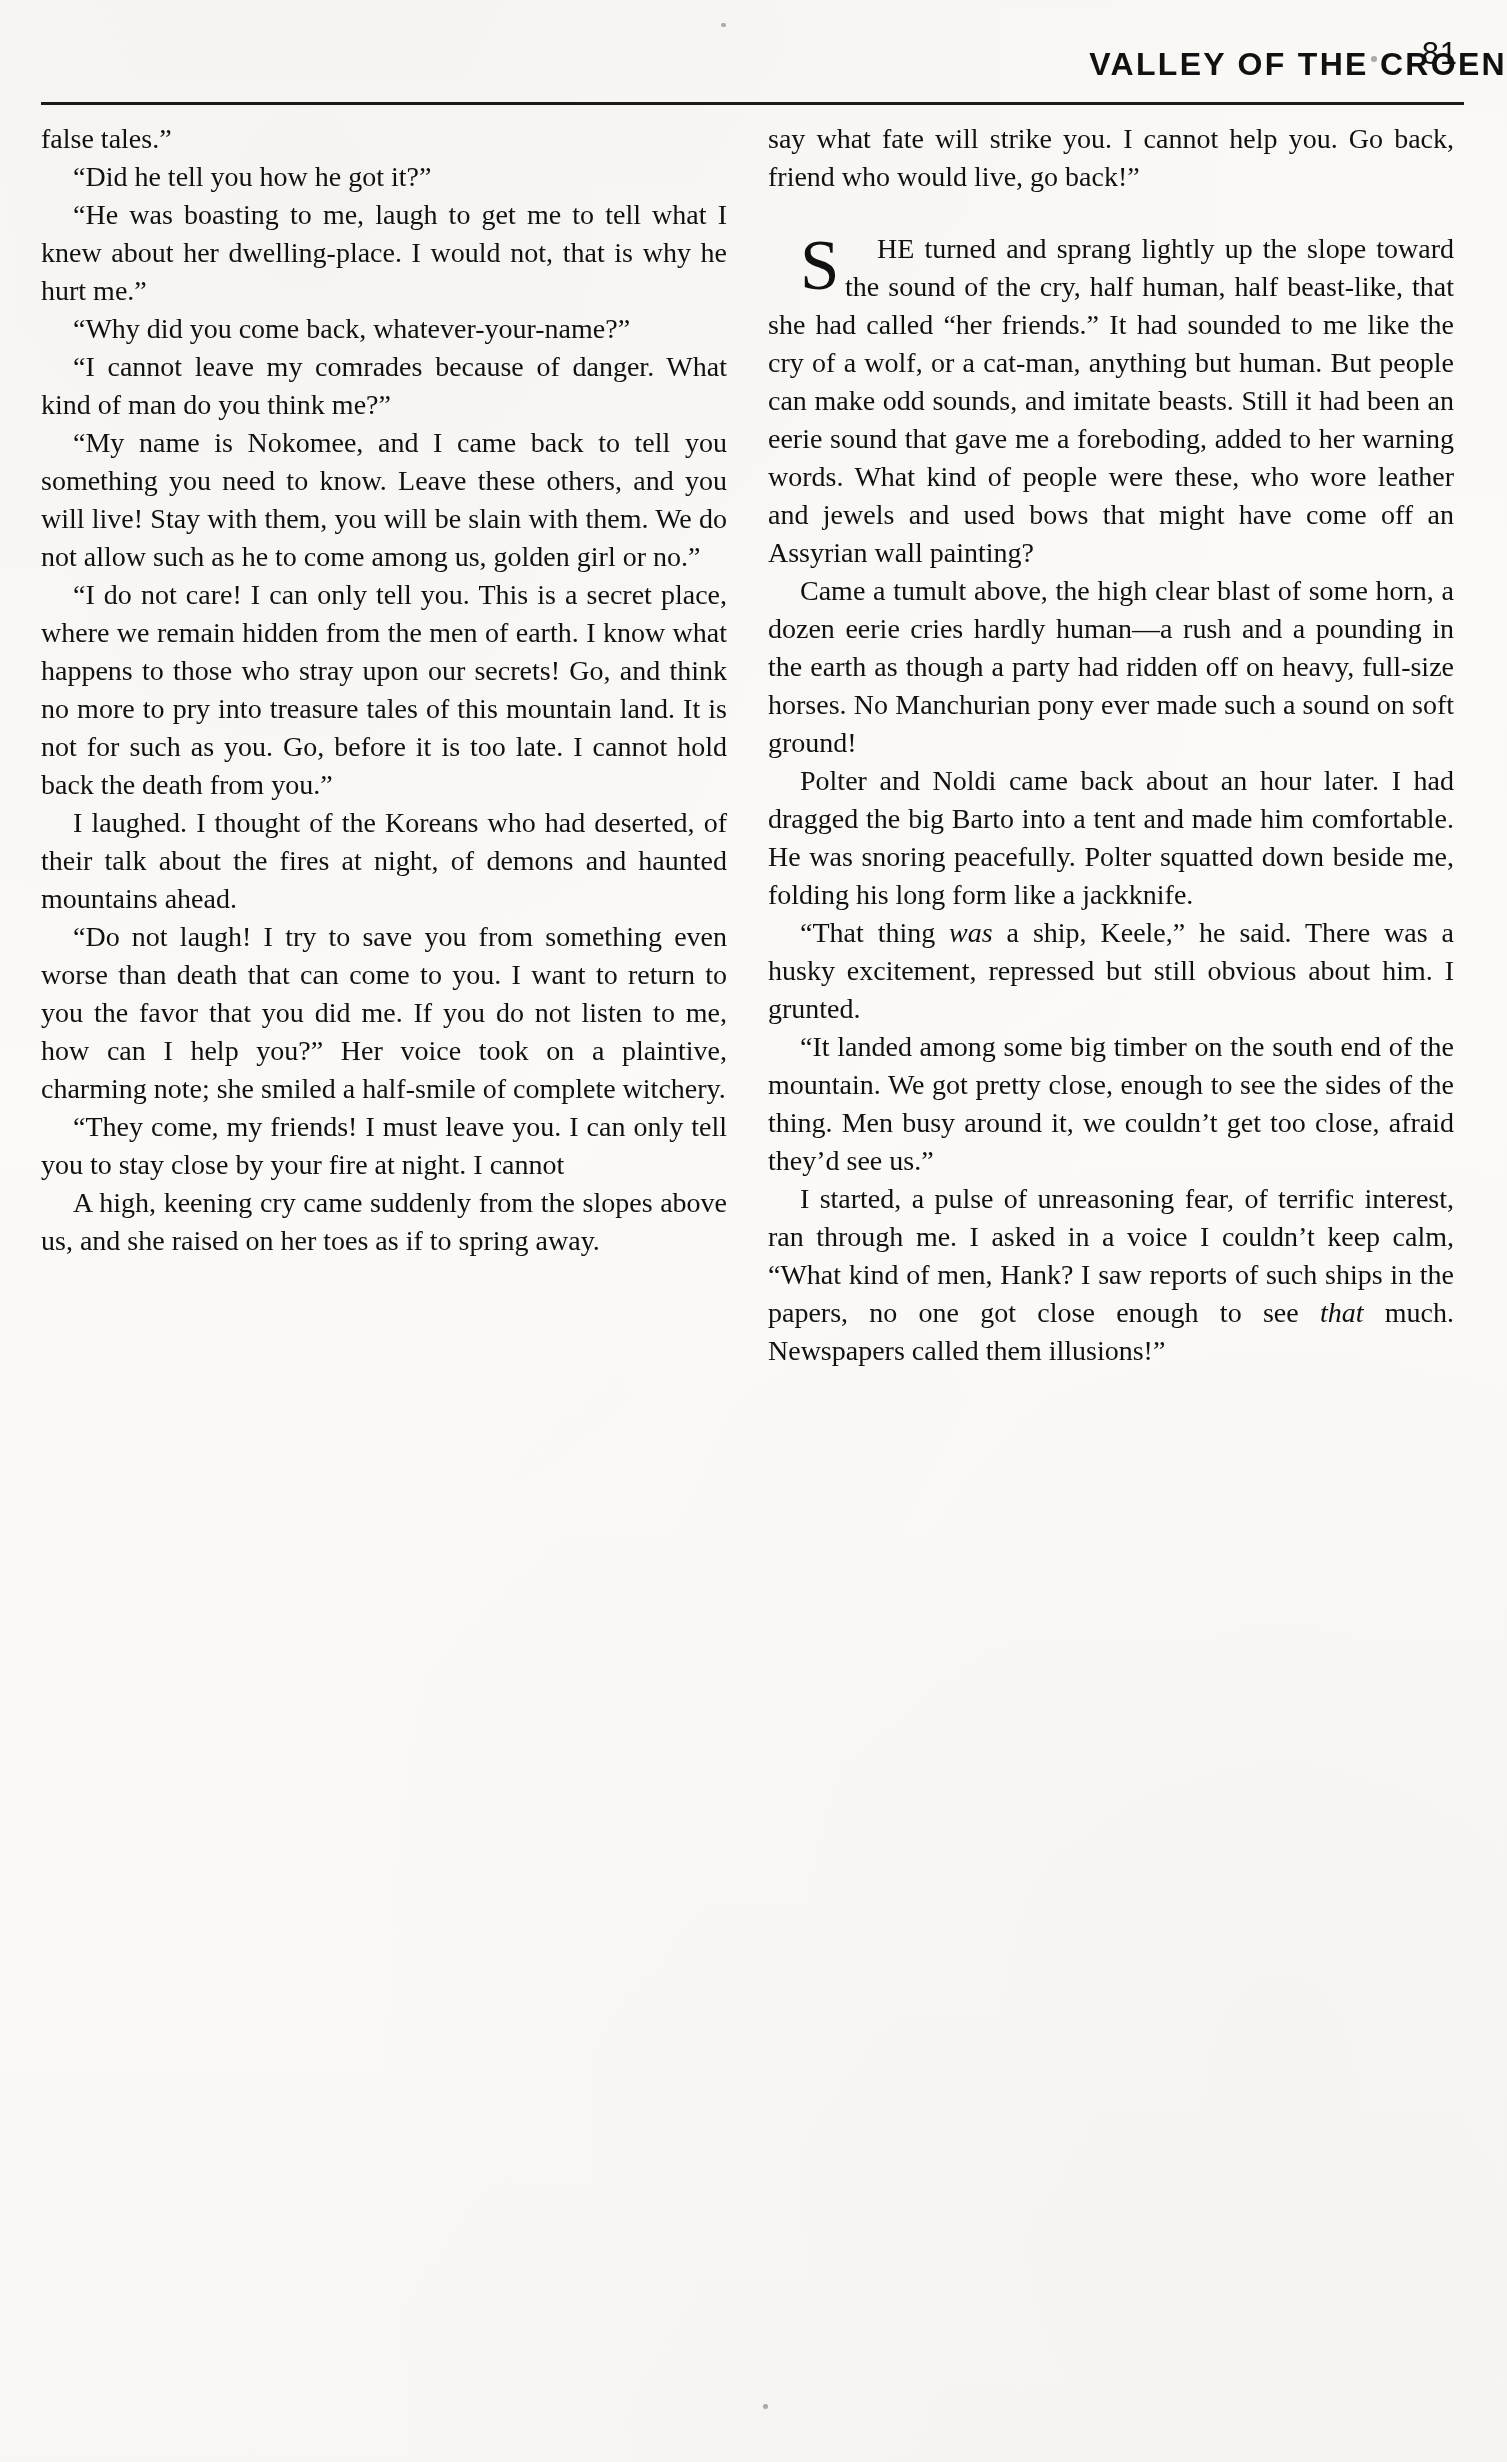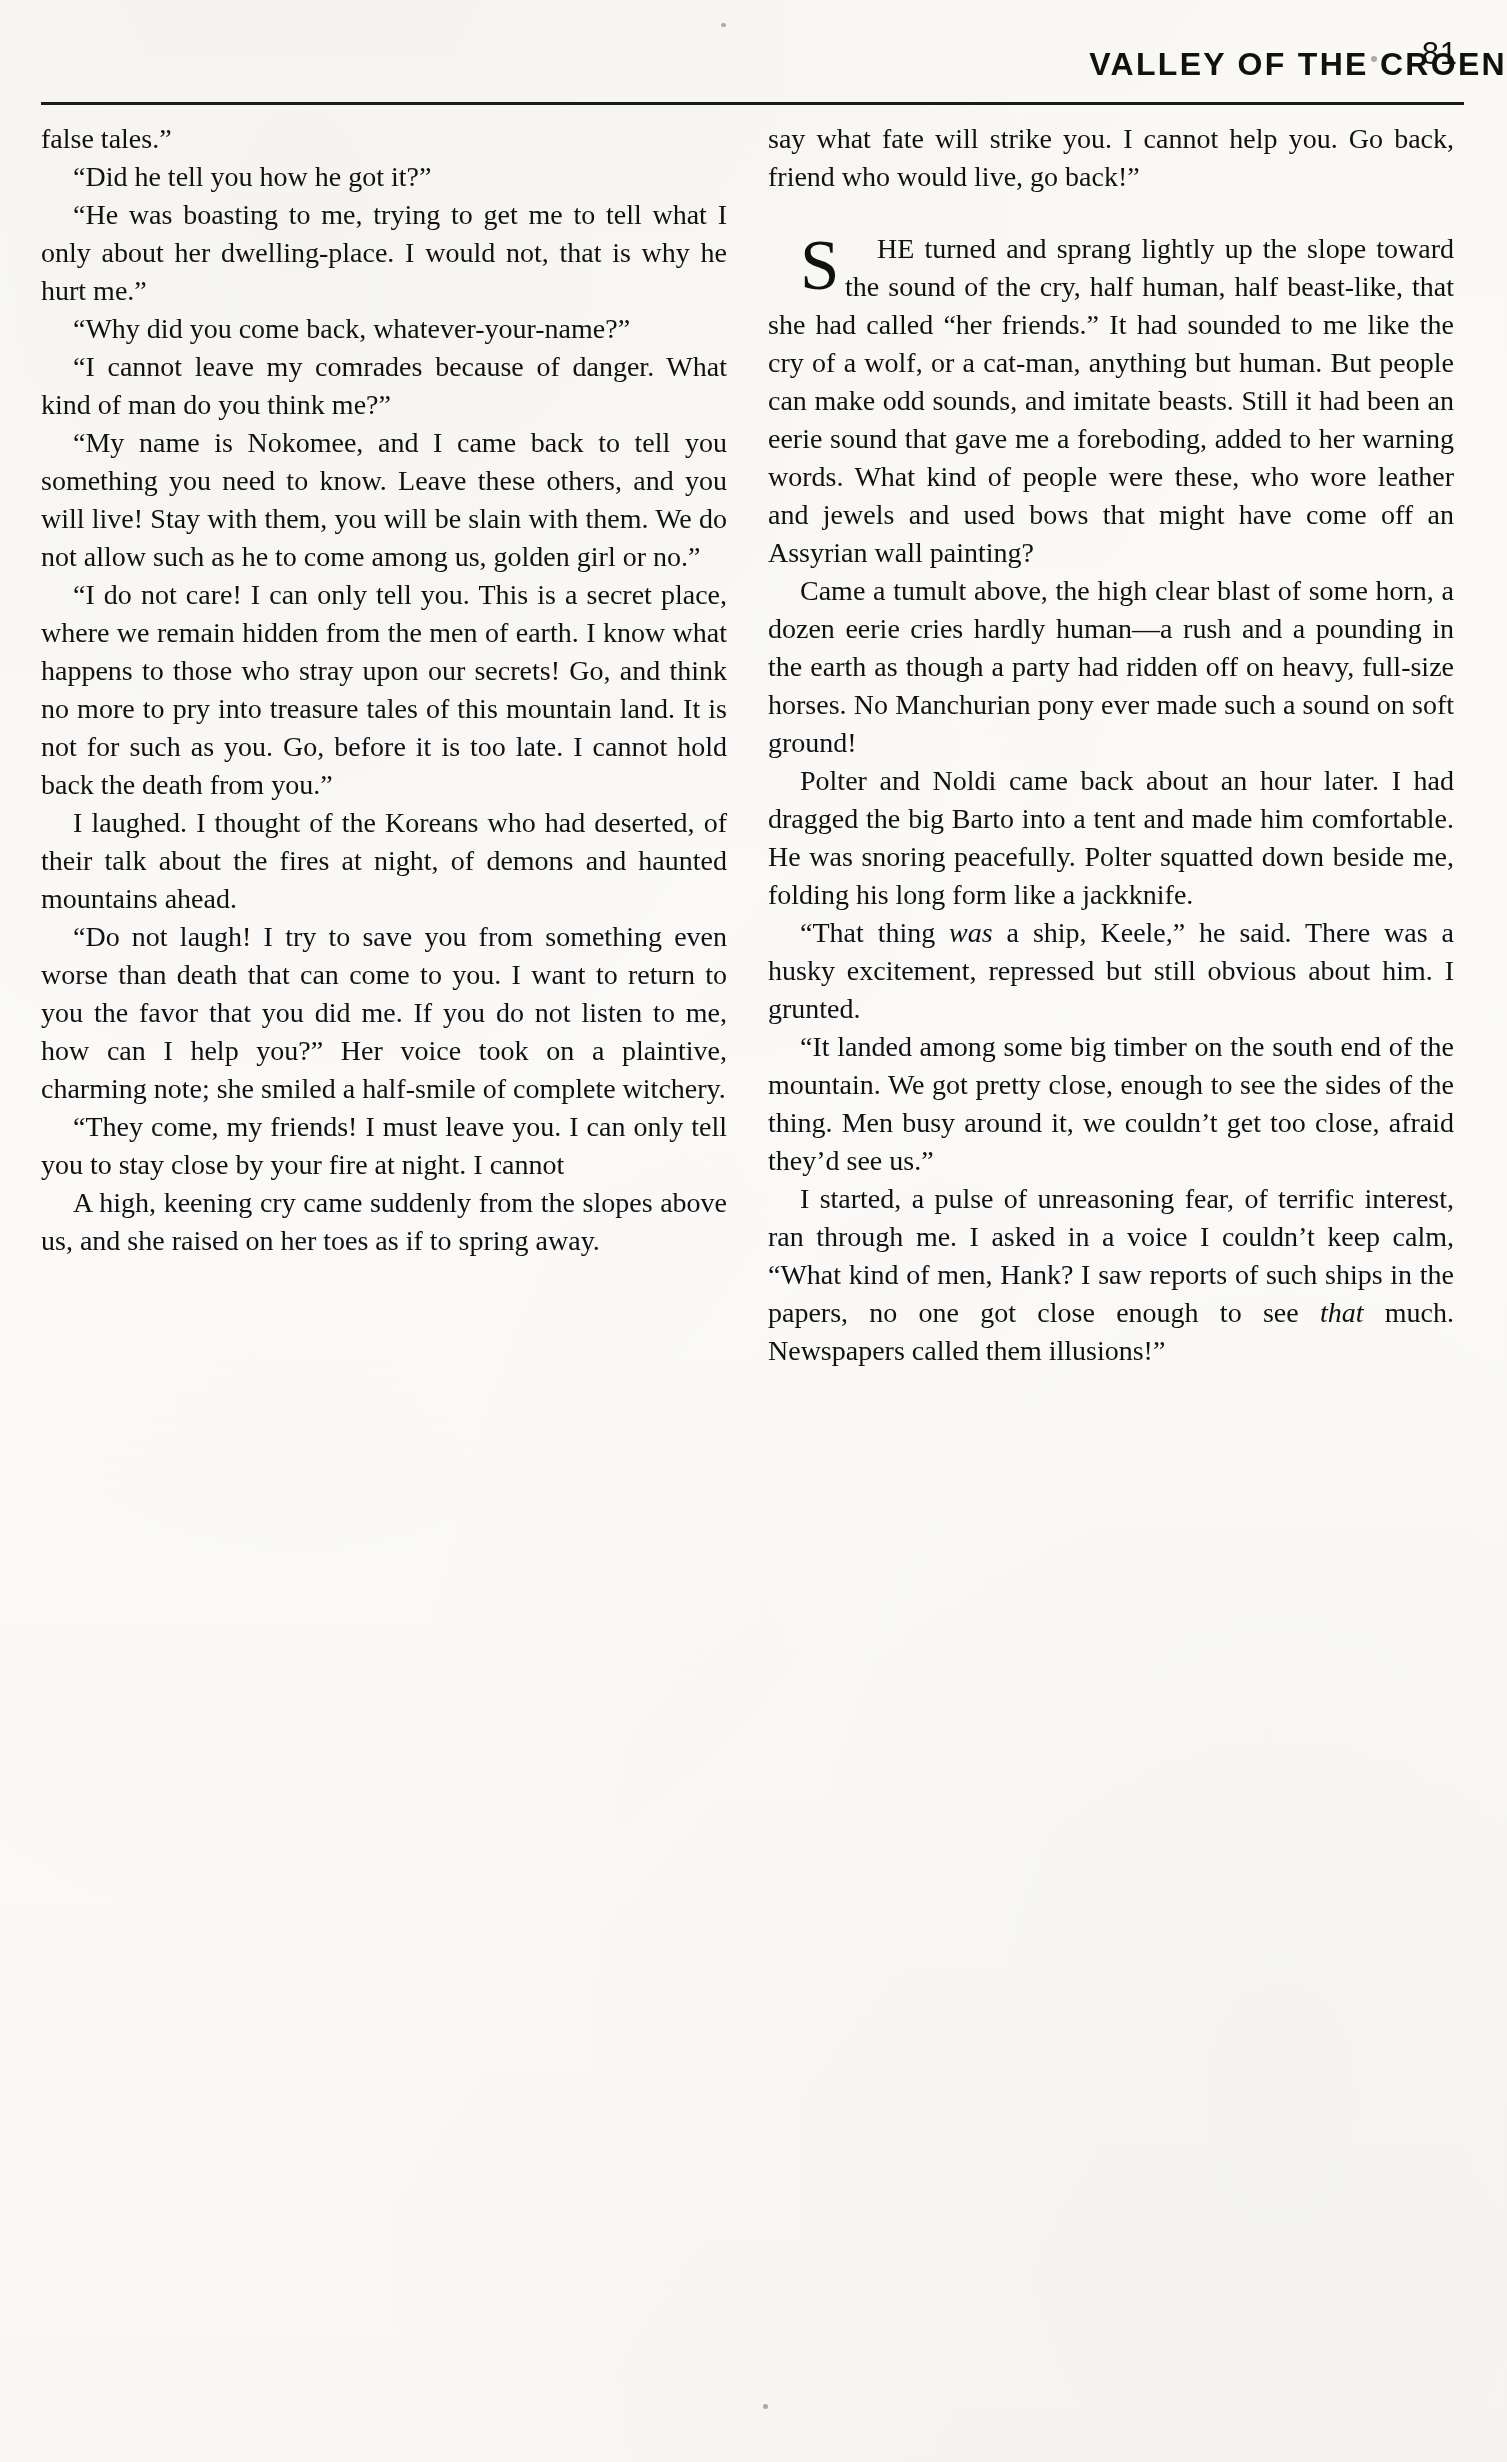--- a/index.html
+++ b/index.html
@@ -129,21 +129,21 @@
   <div class="header">
     <div class="running-title">VALLEY OF THE CROEN</div>
     <div class="page-number">81</div>
     <div class="rule"></div>
   </div>
 
   <div class="columns">
     <div class="col" id="left-col">
         <p class="noindent">false tales.”</p>
         <p>“Did he tell you how he got it?”</p>
-        <p>“He was boasting to me, trying to get me to tell what I only about her dwelling-place.  I would not, that is why he hurt me.”</p>
+        <p>“He was boasting to me, laugh to get me to tell what I knew about her dwelling-place.  I would not, that is why he hurt me.”</p>
         <p>“Why did you come back, whatever-your-name?”</p>
         <p>“I cannot leave my comrades because of danger.  What kind of man do you think me?”</p>
         <p>“My name is Nokomee, and I came back to tell you something you need to know.  Leave these others, and you will live!  Stay with them, you will be slain with them.  We do not allow such as he to come among us, golden girl or no.”</p>
         <p>“I do not care!  I can only tell you.  This is a secret place, where we remain hidden from the men of earth.  I know what happens to those who stray upon our secrets!  Go, and think no more to pry into treasure tales of this mountain land.  It is not for such as you.  Go, before it is too late.  I cannot hold back the death from you.”</p>
         <p>I laughed.  I thought of the Koreans who had deserted, of their talk about the fires at night, of demons and haunted mountains ahead.</p>
         <p>“Do not laugh!  I try to save you from something even worse than death that can come to you.  I want to return to you the favor that you did me.  If you do not listen to me, how can I help you?”  Her voice took on a plaintive, charming note; she smiled a half-smile of complete witchery.</p>
         <p>“They come, my friends!  I must leave you.  I can only tell you to stay close by your fire at night.  I cannot</p>
         <p>A high, keening cry came suddenly from the slopes above us, and she raised on her toes as if to spring away.</p>
       </div>
     <div class="col" id="right-col">

